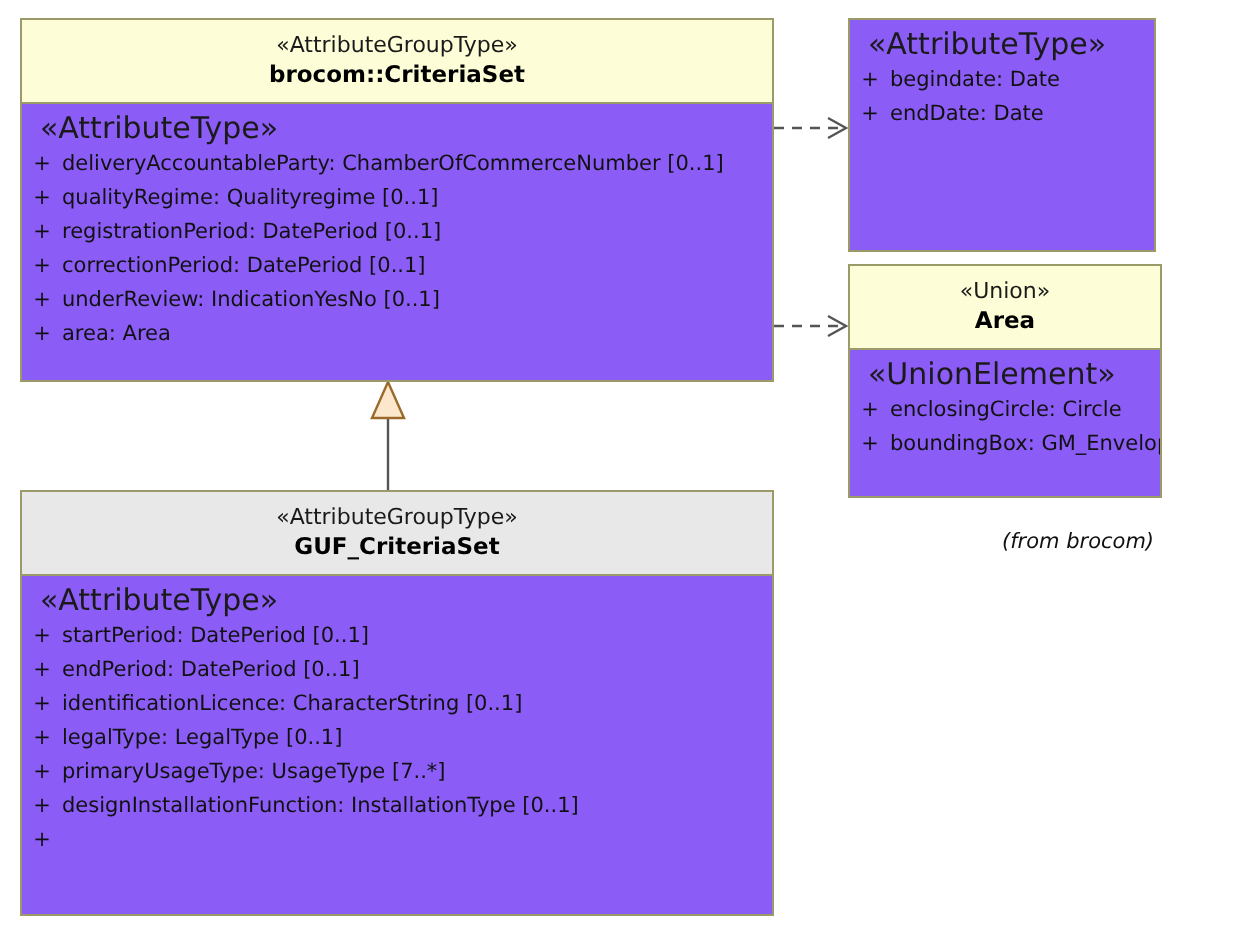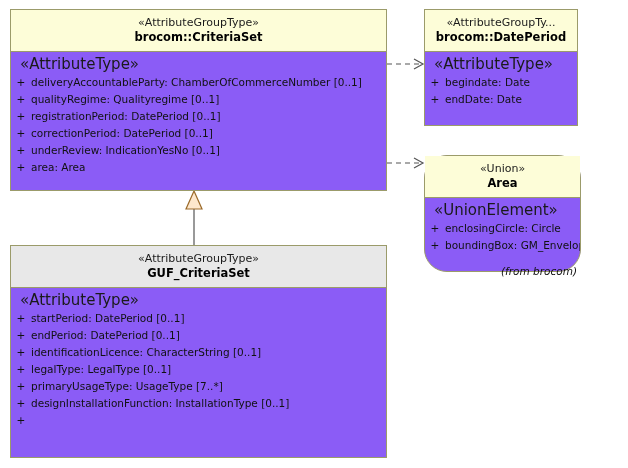--- a/index.html
+++ b/index.html
@@ -139,38 +139,34 @@
       <span class="attr-text">underReview: IndicationYesNo [0..1]</span>
     </div>
     <div class="attr-row">
       <span class="attr-vis">+</span>
       <span class="attr-text">area: Area</span>
     </div>
   </div>
 </div>
 
 <div class="uml-box" style="left:424px; top:9px; width:154px; height:117px;">
-  <div class="box-header">
-    <div class="stereo">«AttributeGroupTy...</div>
-    <div class="cls-name">brocom::DatePeriod</div>
-  </div>
   <div class="box-section">
     <div class="sec-stereo">«AttributeType»</div>
     <div class="attr-row">
       <span class="attr-vis">+</span>
       <span class="attr-text">begindate: Date</span>
     </div>
     <div class="attr-row">
       <span class="attr-vis">+</span>
       <span class="attr-text">endDate: Date</span>
     </div>
   </div>
 </div>
 
-<div class="uml-box" style="left:424px; top:155px; width:157px; height:117px;border-radius:23px;">
+<div class="uml-box" style="left:424px; top:132px; width:157px; height:117px;">
   <div class="box-header">
     <div class="stereo">«Union»</div>
     <div class="cls-name">Area</div>
   </div>
   <div class="box-section">
     <div class="sec-stereo">«UnionElement»</div>
     <div class="attr-row">
       <span class="attr-vis">+</span>
       <span class="attr-text">enclosingCircle: Circle</span>
     </div>

